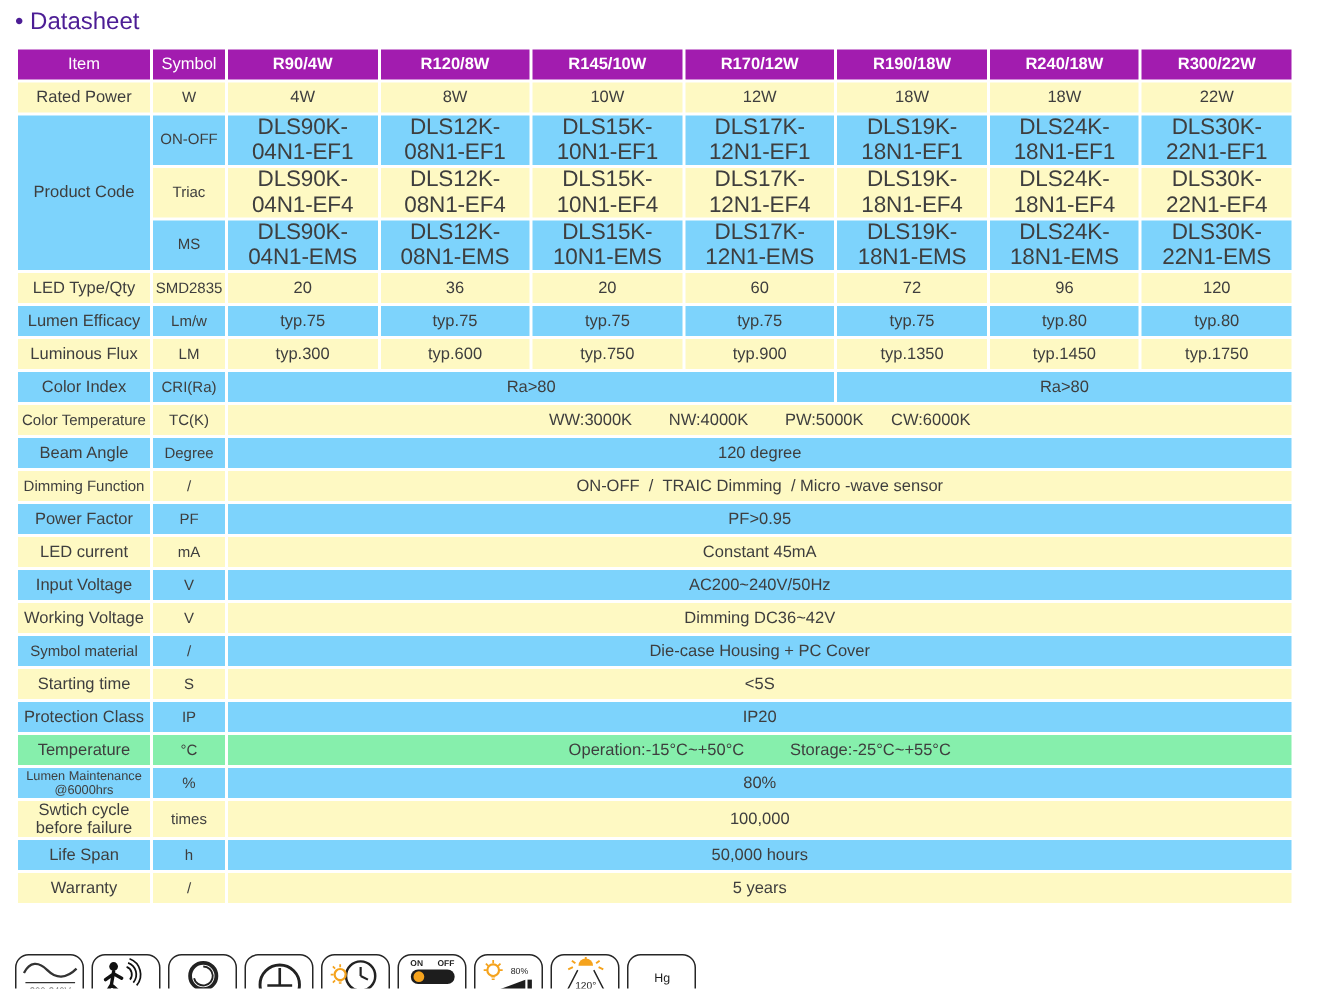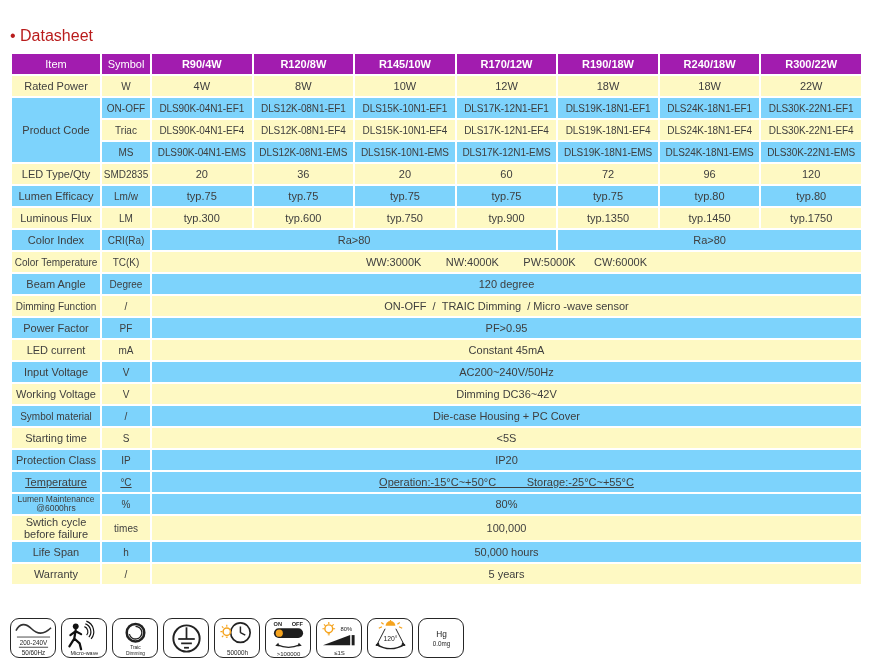--- a/index.html
+++ b/index.html
@@ -1,29 +1,29 @@
 <!DOCTYPE html>
 <html><head>
 <meta charset="utf-8">
 <style>
   html,body{margin:0;padding:0;background:#fff;}
   body{width:890px;height:659px;overflow:hidden;font-family:"Liberation Sans",sans-serif;color:#3e3e3e;}
-  .page-title{font-size:16px;color:#b91c1c;margin:27px 0 7px 10px;}
+  .page-title{font-size:16px;color:#4c1d95;margin:6px 0 7px 10px;}
   table.ds{border-collapse:separate;border-spacing:2px;table-layout:fixed;width:853px;margin-left:10px;}
   .ds th,.ds td{height:20px;text-align:center;vertical-align:middle;padding:0 1px;line-height:1.1;overflow:hidden;}
   .th{background:#a21caf;color:#fff;font-size:11px;font-weight:normal;height:21px;}
   .th.bold{font-weight:bold;}
   .bg-g{background:#7dd3fc;}
-  .bg-l{background:#7dd3fc;text-decoration:underline;}
+  .bg-l{background:#86efac;}
   .bg-w{background:#fef9c3;}
   .k-item{font-size:11px;white-space:pre-line;}
   .k-item-sm{font-size:10px;white-space:pre-line;}
   .k-item-xs{font-size:8.5px;white-space:pre-line;line-height:1.15;}
   .k-sym{font-size:10px;}
-  .k-code{font-size:10px;letter-spacing:-0.1px;}
+  .k-code{font-size:15px;letter-spacing:-0.1px;}
   .k-val{font-size:11px;}
   .icon-row{display:flex;gap:5px;margin:32px 0 0 10px;text-align:right;}
   .icon-box{width:46px;height:40px;border:1.6px solid #262626;border-radius:9px;box-sizing:border-box;
             display:flex;align-items:center;justify-content:center;background:#fff;}
   .icon-box svg{display:block;}
   svg text{fill:#1d1d1d;text-anchor:middle;font-family:"Liberation Sans",sans-serif;}
   .t50{font-size:5px;} .t56{font-size:5.6px;} .t58b{font-size:5.8px;font-weight:bold;}
   .t60{font-size:6px;} .t62{font-size:6.2px;} .t65{font-size:6.5px;} .t70{font-size:7px;} .t80{font-size:8.5px;}
 </style>
 </head>

